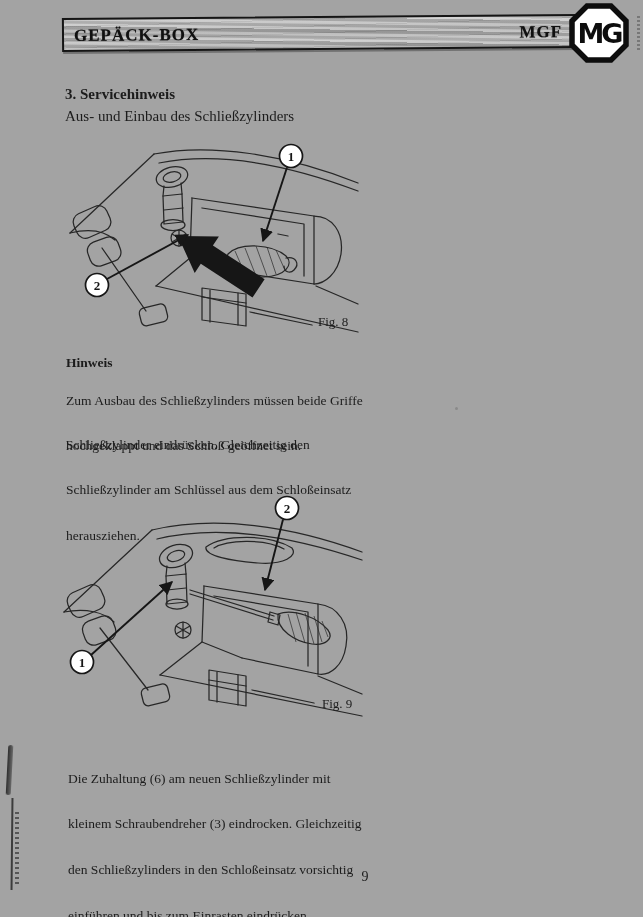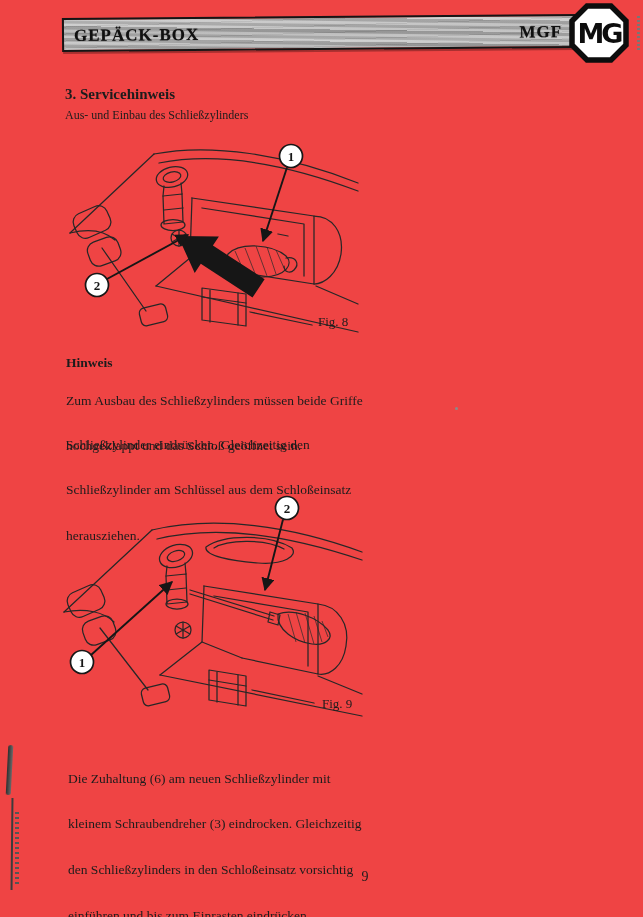--- a/index.html
+++ b/index.html
@@ -1,16 +1,16 @@
 <!DOCTYPE html>
 <html><head>
 <meta charset="utf-8">
 <style>
   html,body{margin:0;padding:0;background:#ffffff;}
-  .page{position:relative;width:643px;height:917px;background:#ef4444;overflow:hidden;
+  .page{position:relative;width:643px;height:917px;background:#a3a3a3;overflow:hidden;
         font-family:"Liberation Serif",serif;color:#1c1c1c;}
 
   
   .header-bar{position:absolute;left:62px;top:16px;width:518px;height:34px;box-sizing:border-box;
     border:2px solid #151515;
     background:
       repeating-linear-gradient(1.2deg, rgba(255,255,255,.30) 0 2px, rgba(110,110,110,.20) 3px 5px,
         rgba(255,255,255,.22) 6px 8px, rgba(80,80,80,.22) 9px 12px),
       repeating-linear-gradient(-1.4deg, rgba(0,0,0,.10) 0 1px, transparent 1px 7px),
       linear-gradient(180deg,#c3c3c3,#a9a9a9 45%,#bdbdbd 75%,#a2a2a2);
@@ -18,21 +18,21 @@
     box-shadow:1px 2px 0 rgba(0,0,0,.30);}
   .bar-title{position:absolute;top:6px;font-size:17px;font-weight:700;letter-spacing:1px;color:#101010;
     text-shadow:0 0 1px rgba(0,0,0,.55);}
   .bar-title.left{left:10px;}
   .bar-title.right{right:16px;}
 
   .mg-logo{position:absolute;left:565px;top:2px;width:68px;height:64px;}
 
   
   .sec-title{position:absolute;left:65px;top:86px;font-size:15px;font-weight:700;}
-  .sec-sub{position:absolute;left:65px;top:108px;font-size:12px;}
+  .sec-sub{position:absolute;left:65px;top:108px;font-size:15px;}
   .tblock{position:absolute;font-size:13.5px;line-height:15.3px;white-space:pre;}
   .note-h{position:absolute;left:66px;top:355px;font-size:13.5px;font-weight:700;}
   #note{left:66px;top:362px;}
   #para2{left:66px;top:406px;}
   #para3{left:68px;top:740px;}
   .pageno{position:absolute;left:338px;top:869px;width:54px;text-align:center;font-size:14px;}
 
   
   .fig{position:absolute;}
   #fig8{left:60px;top:136px;}

